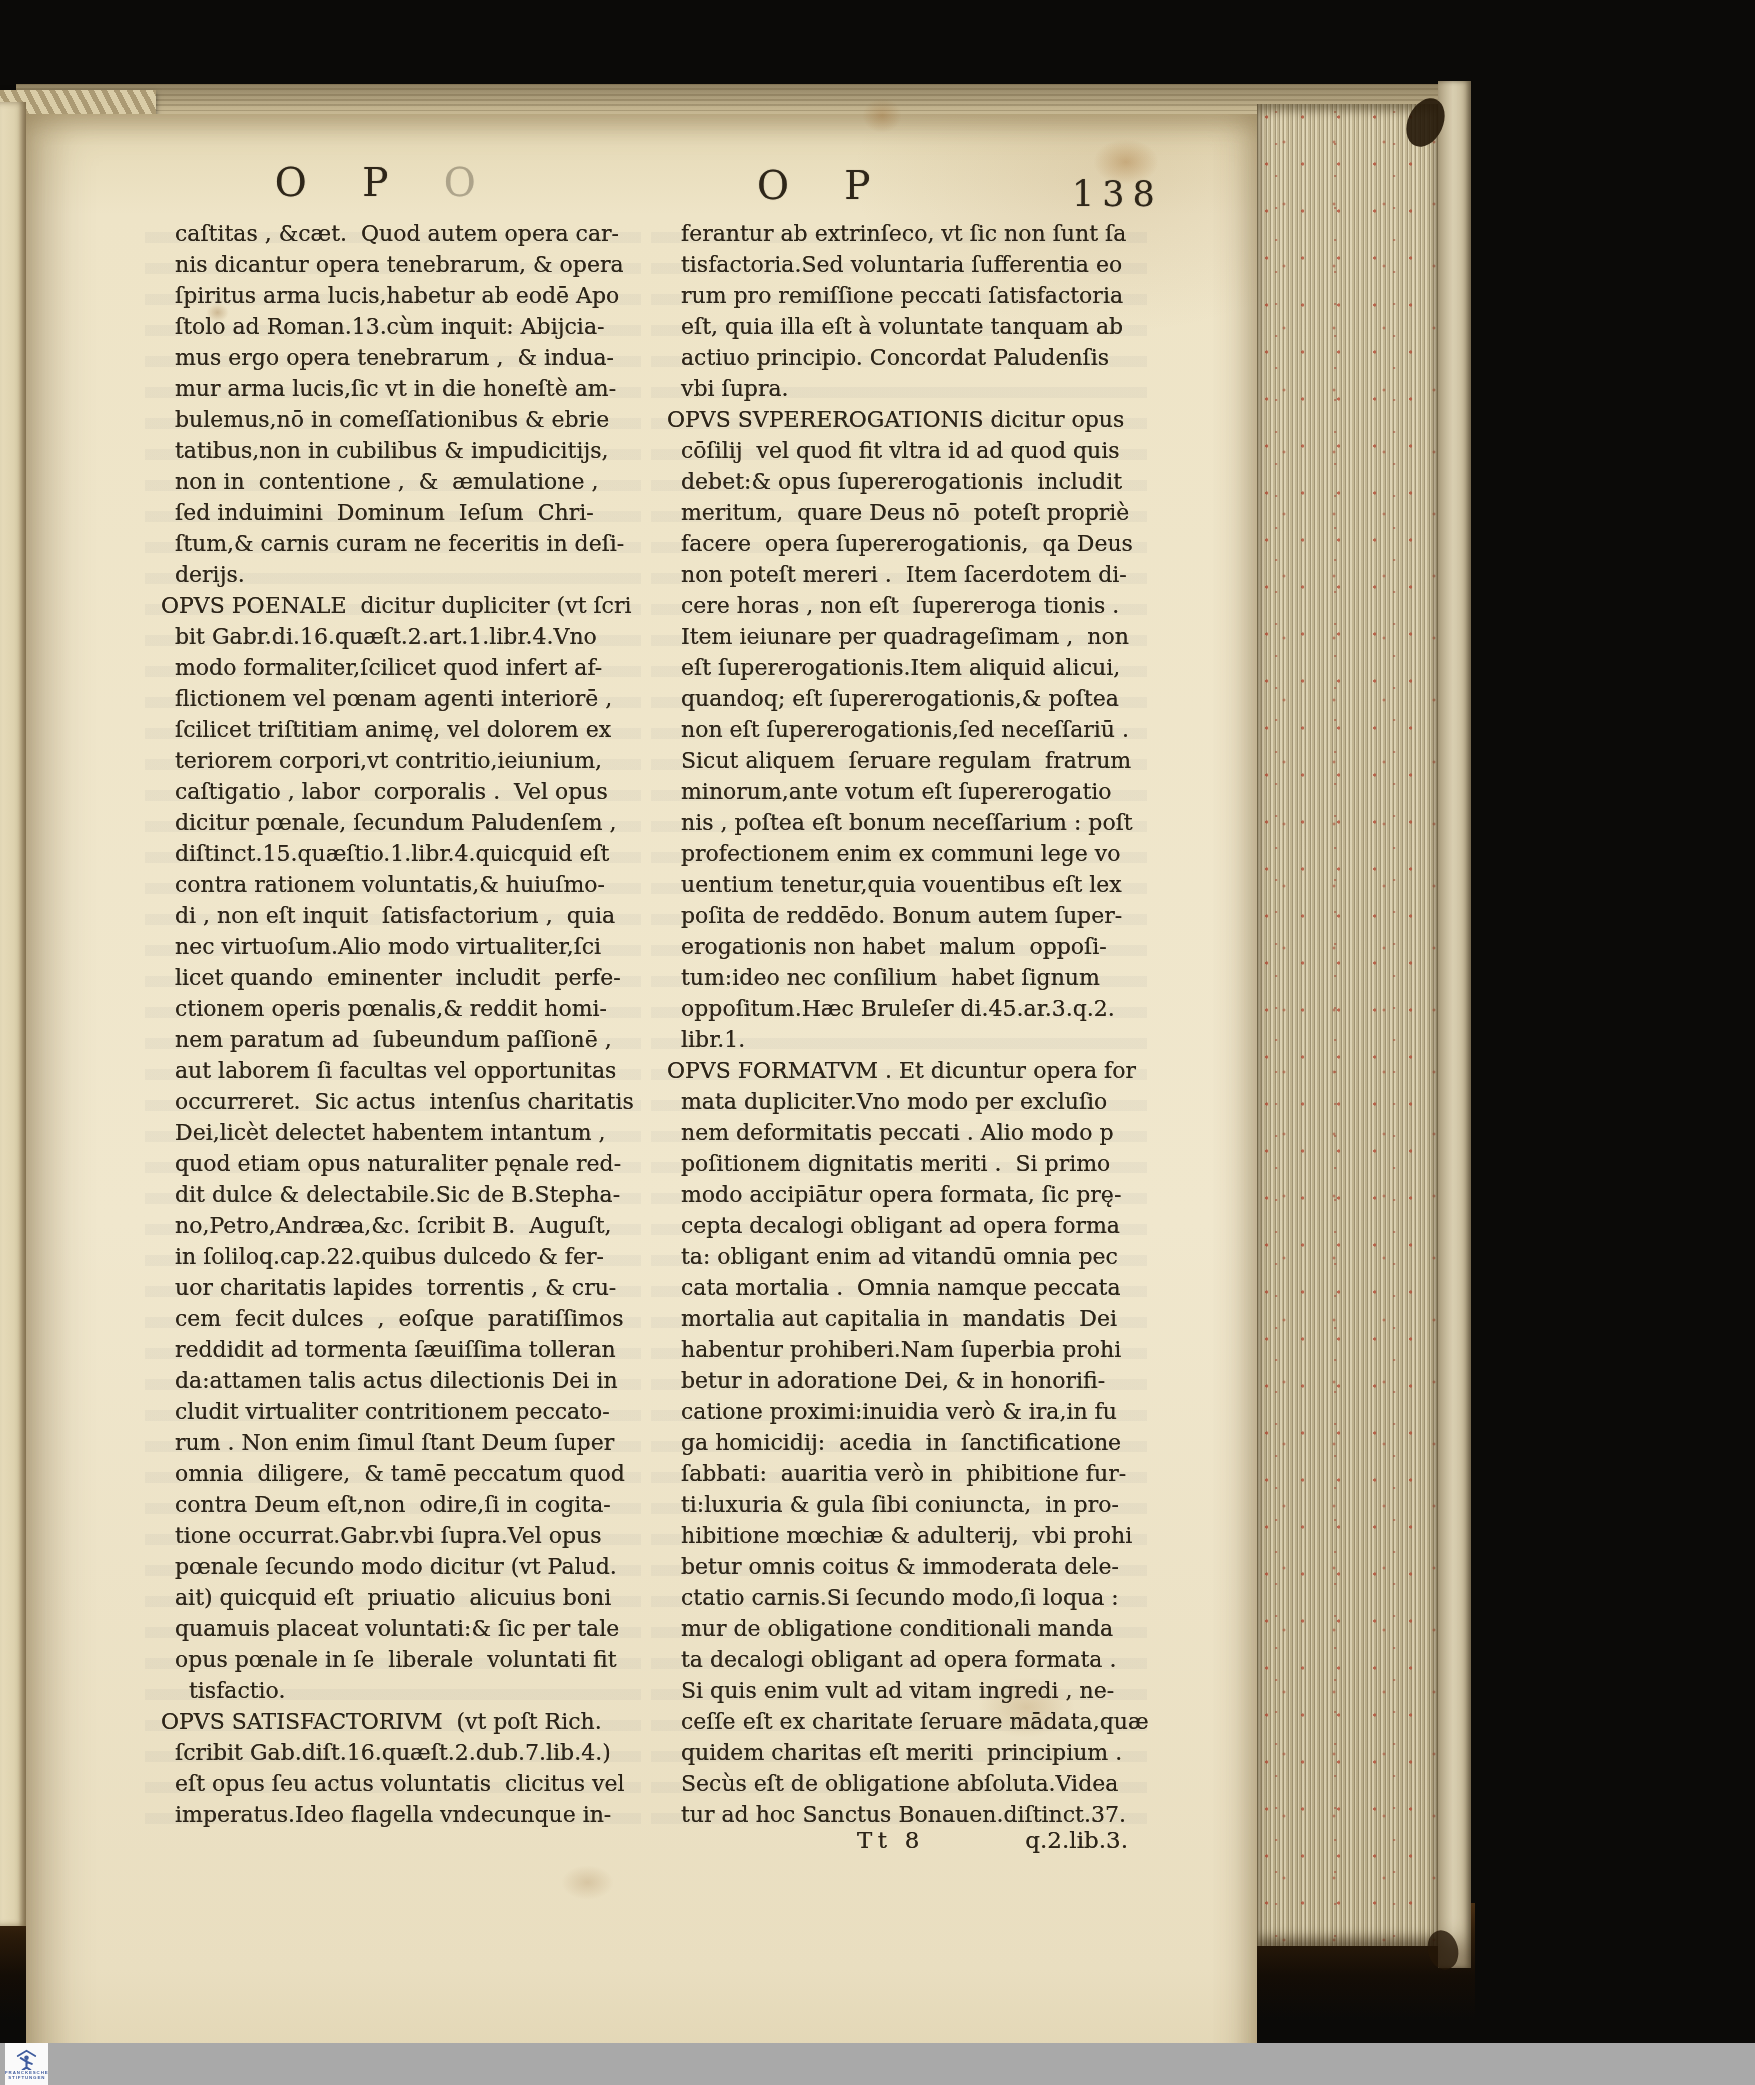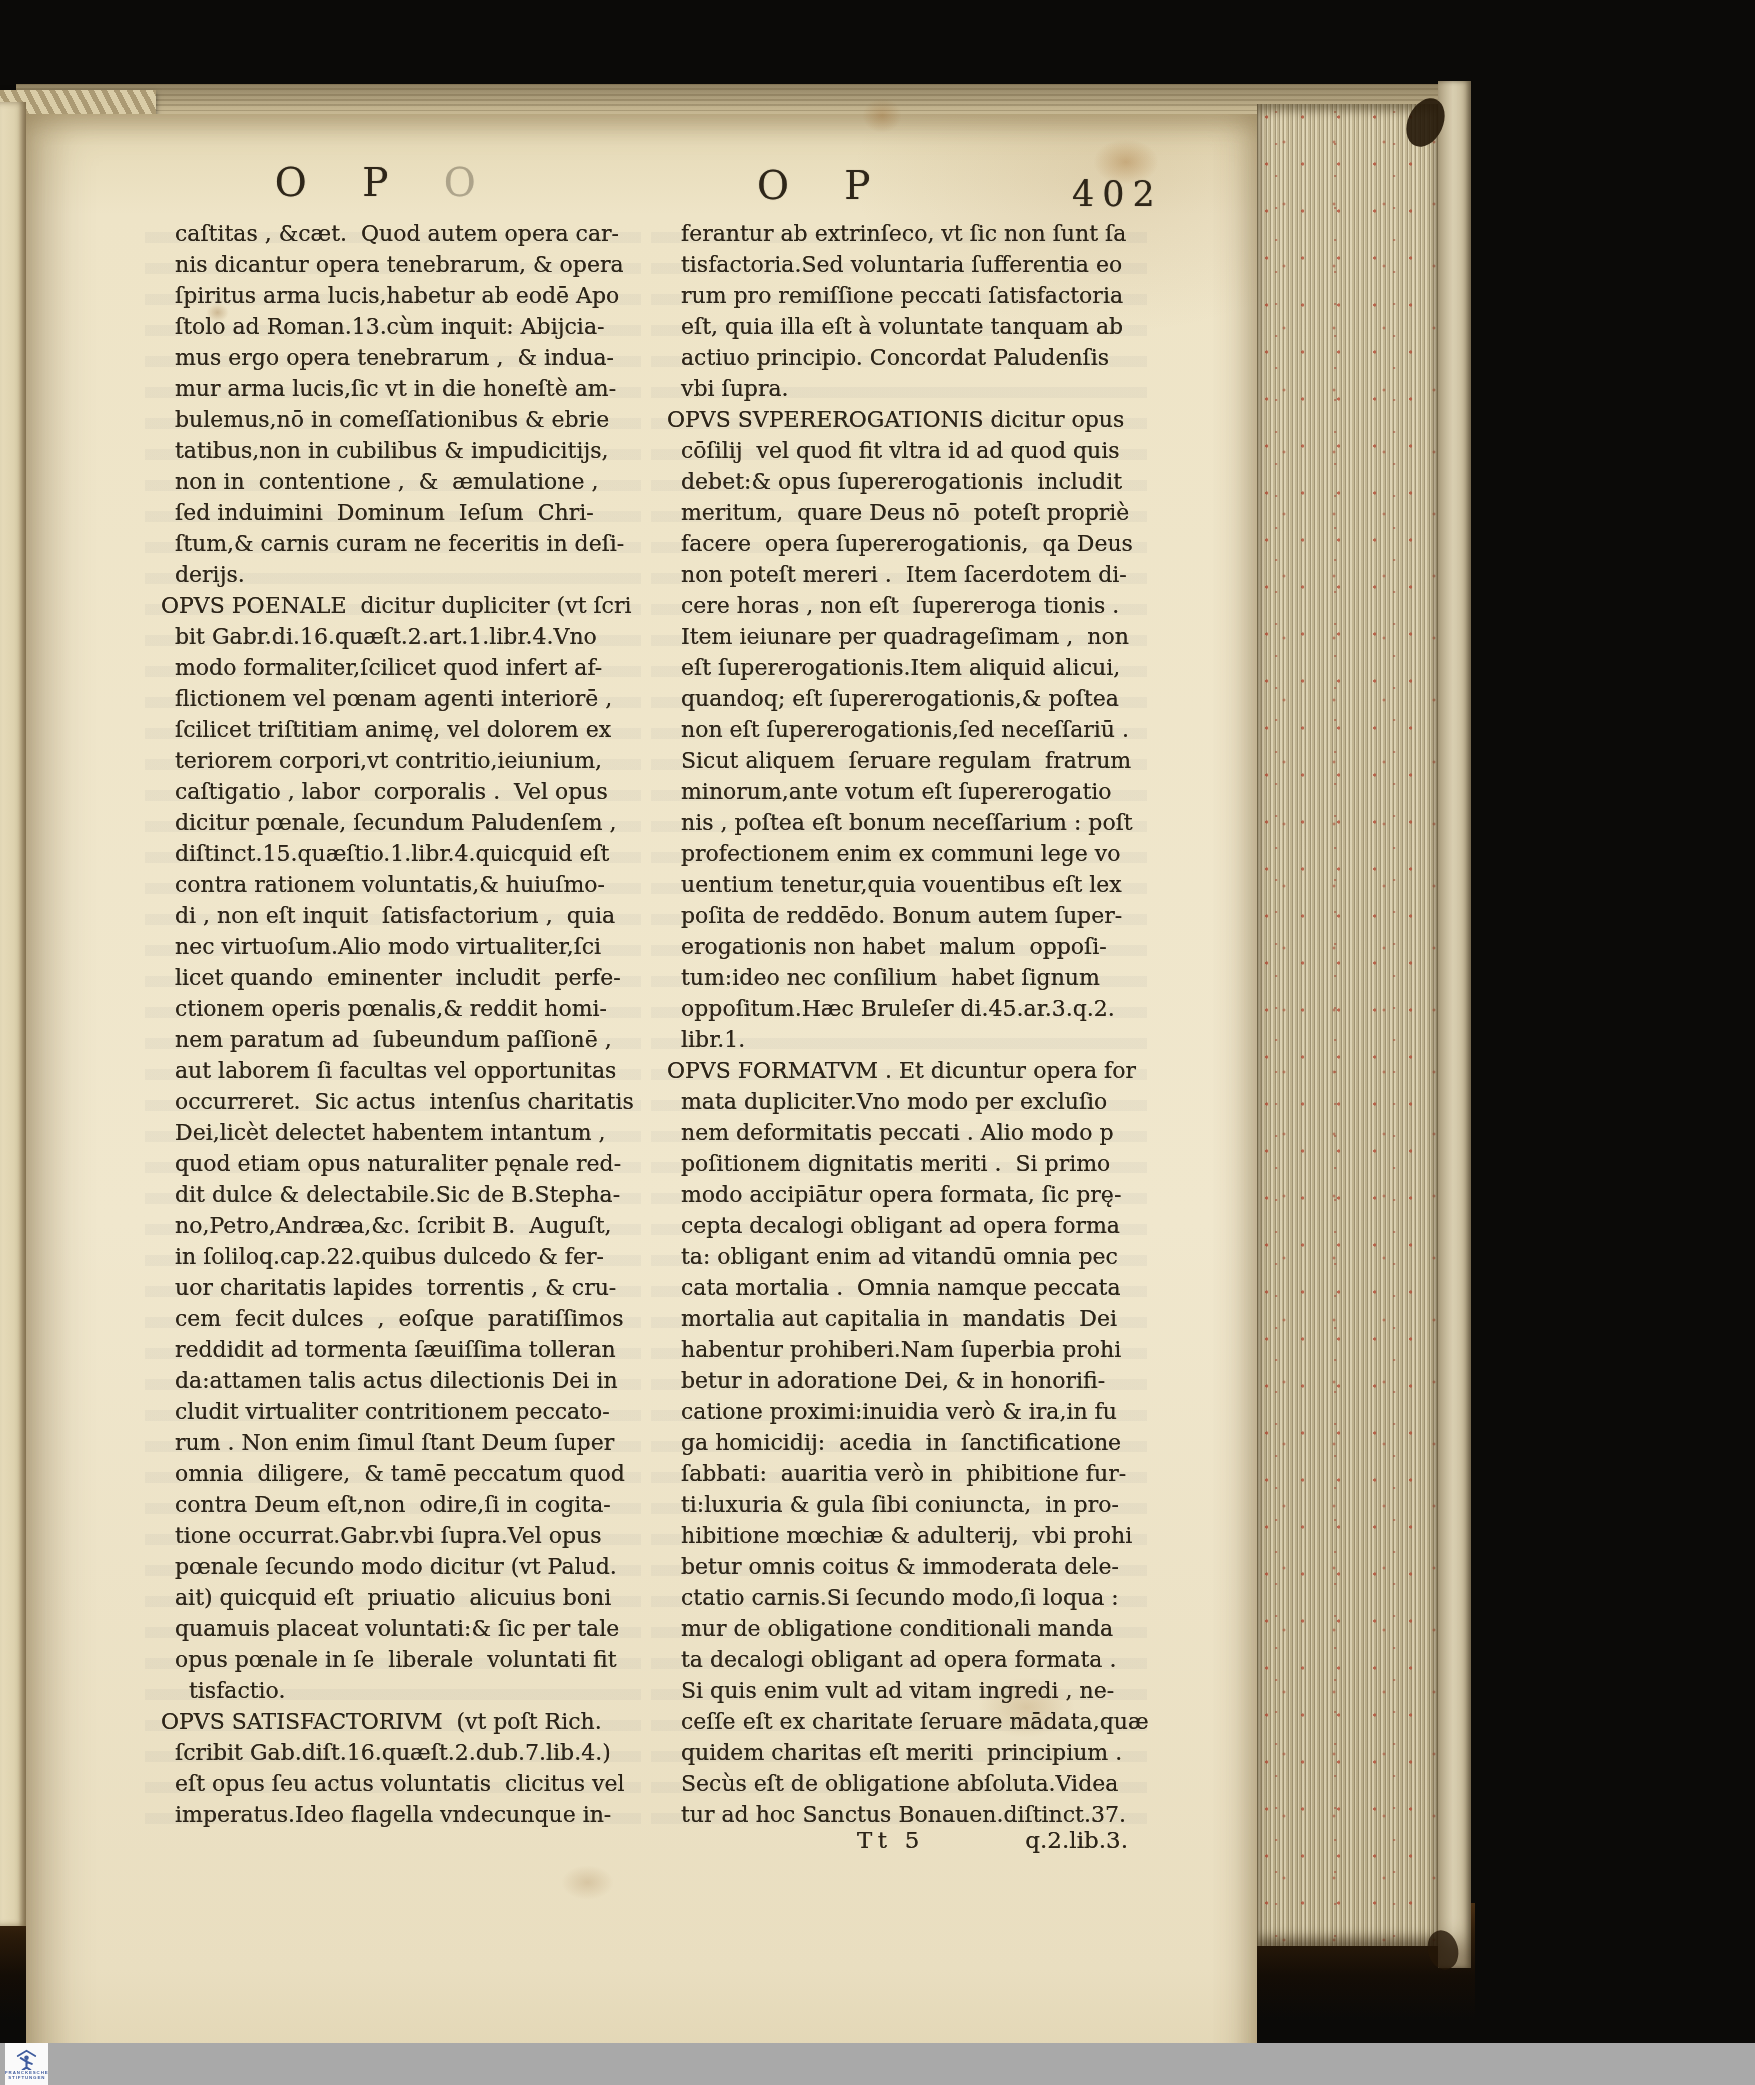--- a/index.html
+++ b/index.html
@@ -102,27 +102,27 @@
     <div class="stain s1"></div>
     <div class="stain s2"></div>
     <div class="stain s3"></div>
     <div class="stain s4"></div>
     <div class="stain s5"></div>
     <div class="showthrough left"></div>
     <div class="showthrough right"></div>
 
     <div class="col-head left"><span>O P</span> <span class="ghost">O</span></div>
     <div class="col-head right">O P</div>
-    <div class="pagenum">402</div>
+    <div class="pagenum">138</div>
 
     <div class="column left"><div class="text-line">  caſtitas , &amp;cæt.  Quod autem opera car-</div><div class="text-line">  nis dicantur opera tenebrarum, &amp; opera</div><div class="text-line">  ſpiritus arma lucis,habetur ab eodē Apo</div><div class="text-line">  ſtolo ad Roman.13.cùm inquit: Abijcia-</div><div class="text-line">  mus ergo opera tenebrarum ,  &amp; indua-</div><div class="text-line">  mur arma lucis,ſic vt in die honeſtè am-</div><div class="text-line">  bulemus,nō in comeſſationibus &amp; ebrie</div><div class="text-line">  tatibus,non in cubilibus &amp; impudicitijs,</div><div class="text-line">  non in  contentione ,  &amp;  æmulatione ,</div><div class="text-line">  ſed induimini  Dominum  Ieſum  Chri-</div><div class="text-line">  ſtum,&amp; carnis curam ne feceritis in deſi-</div><div class="text-line">  derijs.</div><div class="text-line">OPVS POENALE  dicitur dupliciter (vt ſcri</div><div class="text-line">  bit Gabr.di.16.quæſt.2.art.1.libr.4.Vno</div><div class="text-line">  modo formaliter,ſcilicet quod infert af-</div><div class="text-line">  flictionem vel pœnam agenti interiorē ,</div><div class="text-line">  ſcilicet triſtitiam animę, vel dolorem ex</div><div class="text-line">  teriorem corpori,vt contritio,ieiunium,</div><div class="text-line">  caſtigatio , labor  corporalis .  Vel opus</div><div class="text-line">  dicitur pœnale, ſecundum Paludenſem ,</div><div class="text-line">  diſtinct.15.quæſtio.1.libr.4.quicquid eſt</div><div class="text-line">  contra rationem voluntatis,&amp; huiuſmo-</div><div class="text-line">  di , non eſt inquit  ſatisfactorium ,  quia</div><div class="text-line">  nec virtuoſum.Alio modo virtualiter,ſci</div><div class="text-line">  licet quando  eminenter  includit  perfe-</div><div class="text-line">  ctionem operis pœnalis,&amp; reddit homi-</div><div class="text-line">  nem paratum ad  ſubeundum paſſionē ,</div><div class="text-line">  aut laborem ſi facultas vel opportunitas</div><div class="text-line">  occurreret.  Sic actus  intenſus charitatis</div><div class="text-line">  Dei,licèt delectet habentem intantum ,</div><div class="text-line">  quod etiam opus naturaliter pęnale red-</div><div class="text-line">  dit dulce &amp; delectabile.Sic de B.Stepha-</div><div class="text-line">  no,Petro,Andræa,&amp;c. ſcribit B.  Auguſt,</div><div class="text-line">  in ſoliloq.cap.22.quibus dulcedo &amp; fer-</div><div class="text-line">  uor charitatis lapides  torrentis , &amp; cru-</div><div class="text-line">  cem  fecit dulces  ,  eoſque  paratiſſimos</div><div class="text-line">  reddidit ad tormenta ſæuiſſima tolleran</div><div class="text-line">  da:attamen talis actus dilectionis Dei in</div><div class="text-line">  cludit virtualiter contritionem peccato-</div><div class="text-line">  rum . Non enim ſimul ſtant Deum ſuper</div><div class="text-line">  omnia  diligere,  &amp; tamē peccatum quod</div><div class="text-line">  contra Deum eſt,non  odire,ſi in cogita-</div><div class="text-line">  tione occurrat.Gabr.vbi ſupra.Vel opus</div><div class="text-line">  pœnale ſecundo modo dicitur (vt Palud.</div><div class="text-line">  ait) quicquid eſt  priuatio  alicuius boni</div><div class="text-line">  quamuis placeat voluntati:&amp; ſic per tale</div><div class="text-line">  opus pœnale in ſe  liberale  voluntati fit</div><div class="text-line">    tisfactio.</div><div class="text-line">OPVS SATISFACTORIVM  (vt poſt Rich.</div><div class="text-line">  ſcribit Gab.diſt.16.quæſt.2.dub.7.lib.4.)</div><div class="text-line">  eſt opus ſeu actus voluntatis  clicitus vel</div><div class="text-line">  imperatus.Ideo flagella vndecunque in-</div></div>
     <div class="column right"><div class="text-line">  ferantur ab extrinſeco, vt ſic non ſunt ſa</div><div class="text-line">  tisfactoria.Sed voluntaria ſufferentia eo</div><div class="text-line">  rum pro remiſſione peccati ſatisfactoria</div><div class="text-line">  eſt, quia illa eſt à voluntate tanquam ab</div><div class="text-line">  actiuo principio. Concordat Paludenſis</div><div class="text-line">  vbi ſupra.</div><div class="text-line">OPVS SVPEREROGATIONIS dicitur opus</div><div class="text-line">  cōſilij  vel quod fit vltra id ad quod quis</div><div class="text-line">  debet:&amp; opus ſupererogationis  includit</div><div class="text-line">  meritum,  quare Deus nō  poteſt propriè</div><div class="text-line">  facere  opera ſupererogationis,  qa Deus</div><div class="text-line">  non poteſt mereri .  Item ſacerdotem di-</div><div class="text-line">  cere horas , non eſt  ſupereroga tionis .</div><div class="text-line">  Item ieiunare per quadrageſimam ,  non</div><div class="text-line">  eſt ſupererogationis.Item aliquid alicui,</div><div class="text-line">  quandoq; eſt ſupererogationis,&amp; poſtea</div><div class="text-line">  non eſt ſupererogationis,ſed neceſſariū .</div><div class="text-line">  Sicut aliquem  ſeruare regulam  fratrum</div><div class="text-line">  minorum,ante votum eſt ſupererogatio</div><div class="text-line">  nis , poſtea eſt bonum neceſſarium : poſt</div><div class="text-line">  profectionem enim ex communi lege vo</div><div class="text-line">  uentium tenetur,quia vouentibus eſt lex</div><div class="text-line">  poſita de reddēdo. Bonum autem ſuper-</div><div class="text-line">  erogationis non habet  malum  oppoſi-</div><div class="text-line">  tum:ideo nec conſilium  habet ſignum</div><div class="text-line">  oppoſitum.Hæc Bruleſer di.45.ar.3.q.2.</div><div class="text-line">  libr.1.</div><div class="text-line">OPVS FORMATVM . Et dicuntur opera for</div><div class="text-line">  mata dupliciter.Vno modo per excluſio</div><div class="text-line">  nem deformitatis peccati . Alio modo p</div><div class="text-line">  poſitionem dignitatis meriti .  Si primo</div><div class="text-line">  modo accipiātur opera formata, ſic prę-</div><div class="text-line">  cepta decalogi obligant ad opera forma</div><div class="text-line">  ta: obligant enim ad vitandū omnia pec</div><div class="text-line">  cata mortalia .  Omnia namque peccata</div><div class="text-line">  mortalia aut capitalia in  mandatis  Dei</div><div class="text-line">  habentur prohiberi.Nam ſuperbia prohi</div><div class="text-line">  betur in adoratione Dei, &amp; in honorifi-</div><div class="text-line">  catione proximi:inuidia verò &amp; ira,in fu</div><div class="text-line">  ga homicidij:  acedia  in  ſanctificatione</div><div class="text-line">  ſabbati:  auaritia verò in  phibitione fur-</div><div class="text-line">  ti:luxuria &amp; gula ſibi coniuncta,  in pro-</div><div class="text-line">  hibitione mœchiæ &amp; adulterij,  vbi prohi</div><div class="text-line">  betur omnis coitus &amp; immoderata dele-</div><div class="text-line">  ctatio carnis.Si ſecundo modo,ſi loqua :</div><div class="text-line">  mur de obligatione conditionali manda</div><div class="text-line">  ta decalogi obligant ad opera formata .</div><div class="text-line">  Si quis enim vult ad vitam ingredi , ne-</div><div class="text-line">  ceſſe eſt ex charitate ſeruare mādata,quæ</div><div class="text-line">  quidem charitas eſt meriti  principium .</div><div class="text-line">  Secùs eſt de obligatione abſoluta.Videa</div><div class="text-line">  tur ad hoc Sanctus Bonauen.diſtinct.37.</div></div>
 
     <div class="sig-row">
-      <span class="sig-mark">Tt 5</span>
+      <span class="sig-mark">Tt 8</span>
       <span class="catchword">q.2.lib.3.</span>
     </div>
   </div>
 
   <div class="footer-bar">
     <div class="logo-box">
       <svg width="23" height="21" viewBox="0 0 26 24">
         <path d="M3 8 L13 2 L23 8" fill="none" stroke="#3f5c9e" stroke-width="2" stroke-linecap="round"></path>
         <circle cx="13" cy="10" r="2.6" fill="#3f5c9e"></circle>
         <path d="M13 13 L13 21 M13 14.5 L6.5 10.5 M13 14.5 L19 17 M13 21 L8.5 24 M13 21 L17.5 24" fill="none" stroke="#3f5c9e" stroke-width="2.4" stroke-linecap="round"></path>

